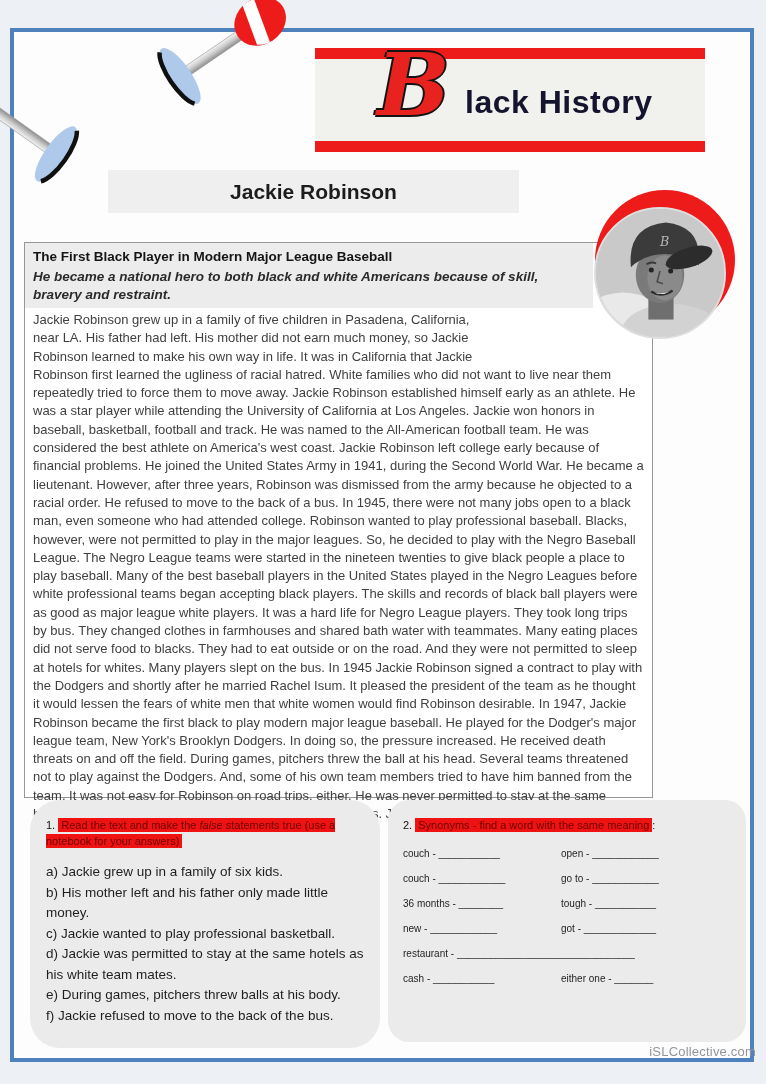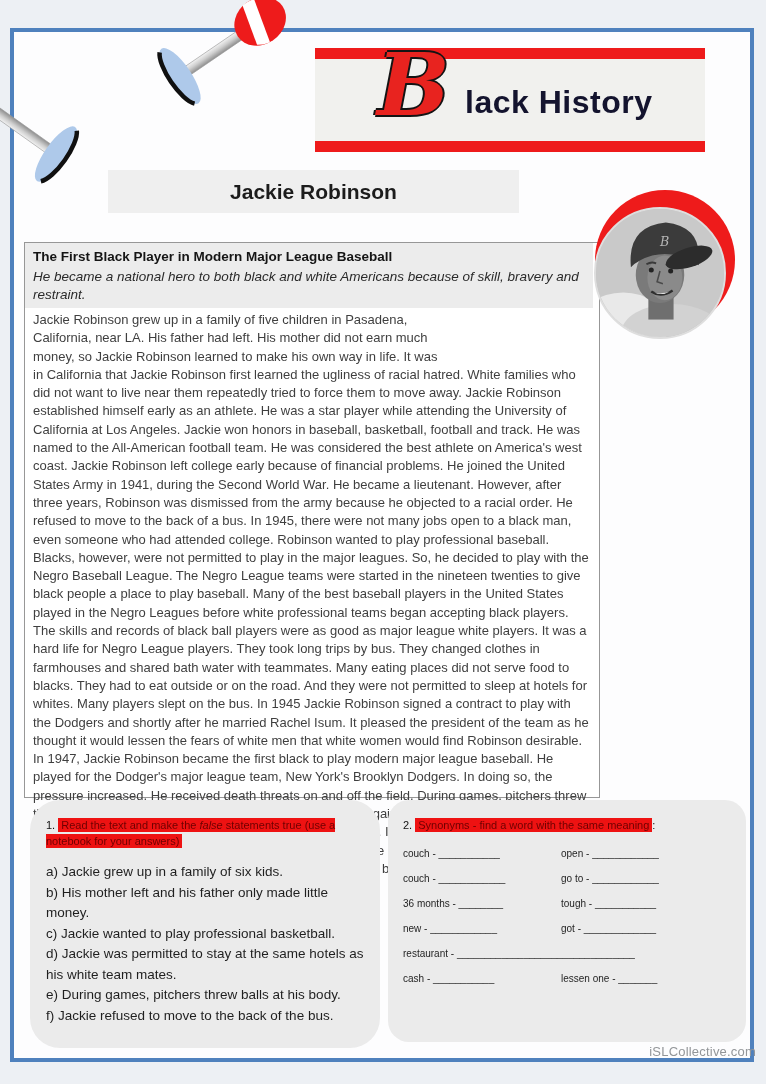--- a/index.html
+++ b/index.html
@@ -37,26 +37,26 @@
     background:#efefef; z-index:2; text-align:center; line-height:43px;
     font-size:21px; font-weight:600; color:#1c1c1c;
   }
   
   .photo-red { position:absolute; left:595px; top:190px; width:140px; height:140px;
     border-radius:50%; background:#ee1b1b; z-index:4; }
   .photo { position:absolute; left:594px; top:207px; width:132px; height:132px;
     border-radius:50%; overflow:hidden; border:2px solid #dedede; z-index:5; background:#c9c9c9; }
   
   .text-box {
-    position:absolute; left:24px; top:242px; width:576px; height:556px;
+    position:absolute; left:24px; top:242px; width:629px; height:556px;
     background:#ffffff; border:1px solid #979797; z-index:2;
   }
   .intro { width:568px; background:#ececec; padding:5px 8px 4px 8px; }
   .intro-heading { font-size:13.5px; font-weight:bold; color:#151515; line-height:18px; }
-  .intro-sub { font-size:13.5px; font-weight:400; font-style:italic; color:#2a2a2a; line-height:18px; margin-top:2px; }
+  .intro-sub { font-size:13.5px; font-weight:700; font-style:italic; color:#2a2a2a; line-height:18px; margin-top:2px; }
   .body-text { padding:3px 8px 0 8px; font-size:13px; line-height:18.3px; color:#3f3f3f; text-align:left; }
   .photo-spacer { float:right; width:148px; height:42px; }
   
   .ex-box { position:absolute; background:#ebebeb; border-radius:30px; z-index:3; padding:17px 16px; }
   .ex1 { left:30px; top:800px; width:350px; height:248px; }
   .ex2 { left:388px; top:800px; width:358px; height:242px; padding:17px 15px;border-radius:21px; }
   .ex-heading { font-size:11px; line-height:16px; color:#111; }
   .hl { background:#ee1212; color:#6e0000; font-weight:500; padding:1px 3px; }
   .ex-items { list-style:none; margin-top:13px; }
   .ex-items li { font-size:13.5px; line-height:20.5px; color:#1f1f1f; }
@@ -176,18 +176,18 @@
     </div>
     <div class="syn-row">
       <span class="syn-left">new - ____________</span>
       <span>got - _____________</span>
     </div>
     <div class="syn-row">
       <span>restaurant - ________________________________</span>
     </div>
     <div class="syn-row">
       <span class="syn-left">cash - ___________</span>
-      <span>lessen one - _______</span>
+      <span>either one - _______</span>
     </div>
   </div>
 </div>
 
 <div class="watermark">iSLCollective.com</div>
 
 </body></html>

